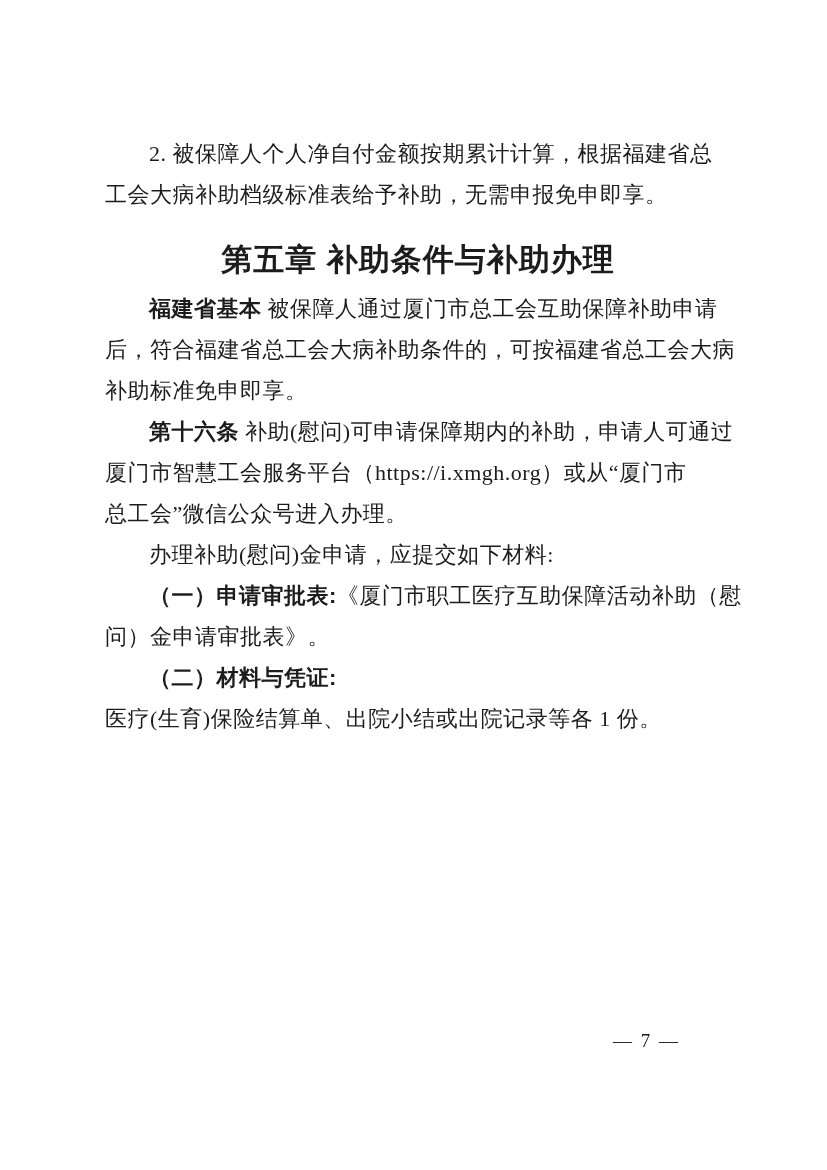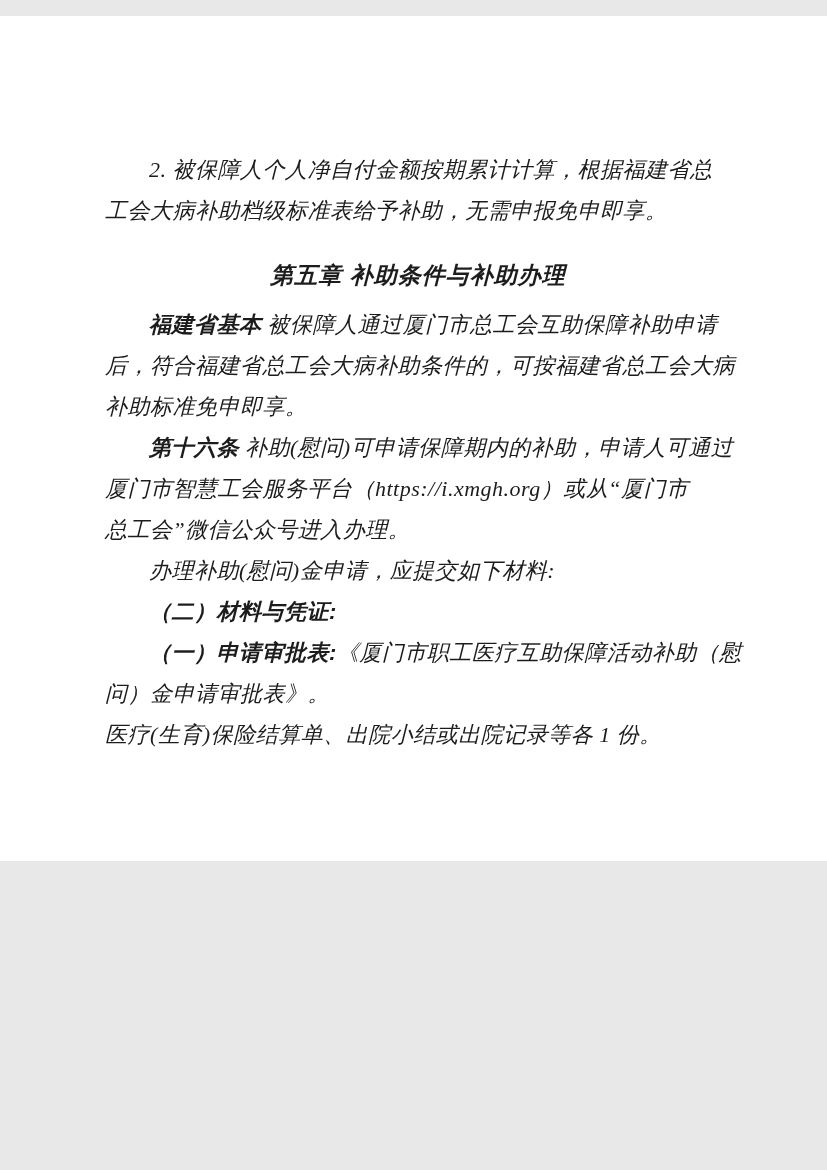--- a/index.html
+++ b/index.html
@@ -3,27 +3,26 @@
 <meta charset="utf-8">
 <style>
   html, body {
     margin: 0;
     padding: 0;
     background: #e8e8e8;
   }
   .page {
     position: relative;
     width: 827px;
-    height: 845px;
-    margin: 16px auto;
+    height: 1170px;
+    margin: 0 auto;
     background: #ffffff;
     overflow: hidden;
     font-family: "Liberation Serif", "DejaVu Serif", serif;
     color: #1c1c1c;
-    font-style: italic;
   }
   .doc-body {
     position: absolute;
     left: 105px;
     top: 133px;
     width: 626px;
   }
   .para { margin: 0; }
   .line {
     height: 41px;
@@ -36,21 +35,21 @@
   .run { }
   .run.bold {
     font-weight: bold;
     font-family: "Liberation Sans", "DejaVu Sans", sans-serif;
   }
   .para.chapter {
     text-align: center;
     margin: 24px 0 8px 0;
   }
   .para.chapter .line {
-    font-size: 23px;
+    font-size: 31px;
     letter-spacing: 1px;
   }
   .para.chapter .run {
     font-weight: bold;
     font-family: "Liberation Sans", "DejaVu Sans", sans-serif;
   }
   .page-number {
     position: absolute;
     top: 1028px;
     right: 147px;
@@ -79,24 +78,24 @@
       </div>
       <div class="para body">
         <div class="line indent"><span class="run bold">第十六条</span><span class="run"> 补助(慰问)可申请保障期内的补助，申请人可通过</span></div>
         <div class="line"><span class="run">厦门市智慧工会服务平台（https://i.xmgh.org）或从“厦门市</span></div>
         <div class="line"><span class="run">总工会”微信公众号进入办理。</span></div>
       </div>
       <div class="para body">
         <div class="line indent"><span class="run">办理补助(慰问)金申请，应提交如下材料:</span></div>
       </div>
       <div class="para body">
-        <div class="line indent"><span class="run bold">（二）材料与凭证:</span></div>
+        <div class="line indent"><span class="run bold">（一）申请审批表:</span><span class="run">《厦门市职工医疗互助保障活动补助（慰</span></div>
+        <div class="line"><span class="run">问）金申请审批表》。</span></div>
       </div>
       <div class="para body">
-        <div class="line indent"><span class="run bold">（一）申请审批表:</span><span class="run">《厦门市职工医疗互助保障活动补助（慰</span></div>
-        <div class="line"><span class="run">问）金申请审批表》。</span></div>
+        <div class="line indent"><span class="run bold">（二）材料与凭证:</span></div>
       </div>
       <div class="para body">
         <div class="line"><span class="run">医疗(生育)保险结算单、出院小结或出院记录等各 1 份。</span></div>
       </div>
     </main>
   <div class="page-number">— 7 —</div>
 </div>
 
 </body></html>

